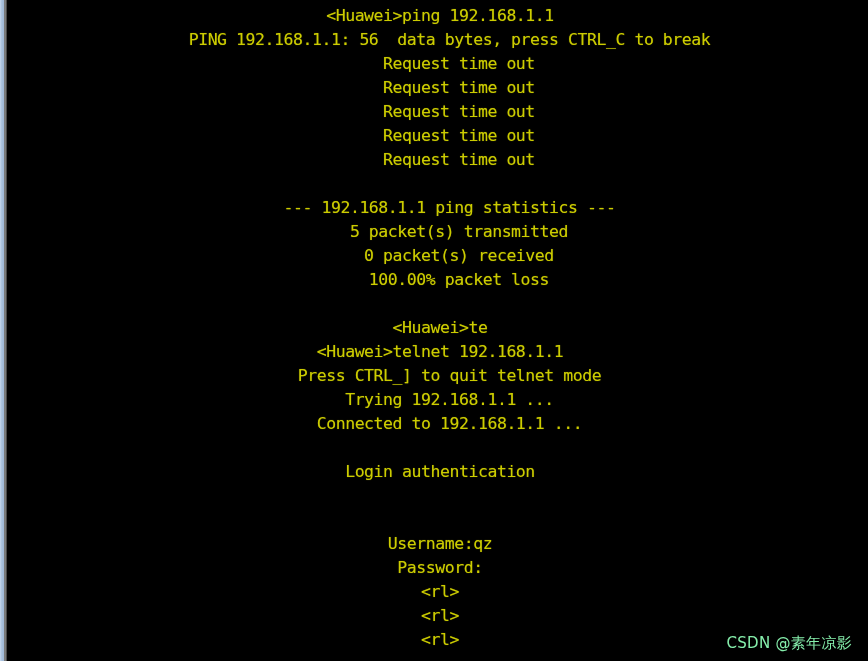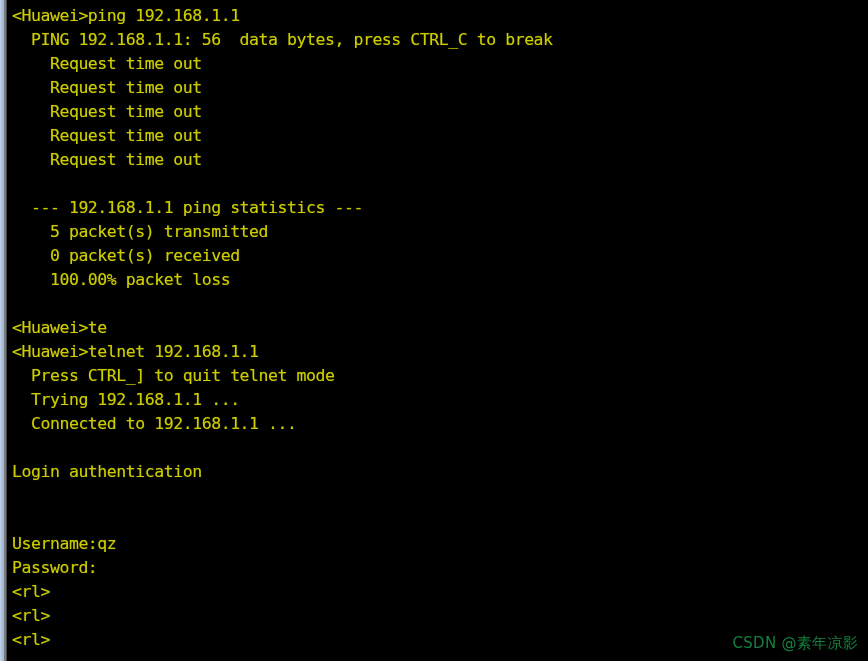--- a/index.html
+++ b/index.html
@@ -52,36 +52,37 @@
     white-space: pre;
     z-index: 1;
   }
 
   
   #console-output .console-line {
     display: block;
     height: 24px;
     color: #cccc00;
     text-shadow: 0 0 1px rgba(190,190,0,0.55);
+    text-align: center;
   }
   #console-output .console-line.is-blank {
     color: transparent;
   }
   #console-output .console-line.is-clipped {
     height: 24px;
     margin-top: -20px;
   }
 
   #csdn-watermark {
     position: absolute;
-    right: 10px;
+    right: 16px;
     bottom: 8px;
     font-family: "DejaVu Sans", "Liberation Sans", sans-serif;
     font-size: 15px;
-    color: #15803d;
+    color: #86efac;
     letter-spacing: 0.3px;
     white-space: nowrap;
     z-index: 10;
     user-select: none;
   }
 </style>
 </head>
 <body>
 
 <div id="terminal-window">

